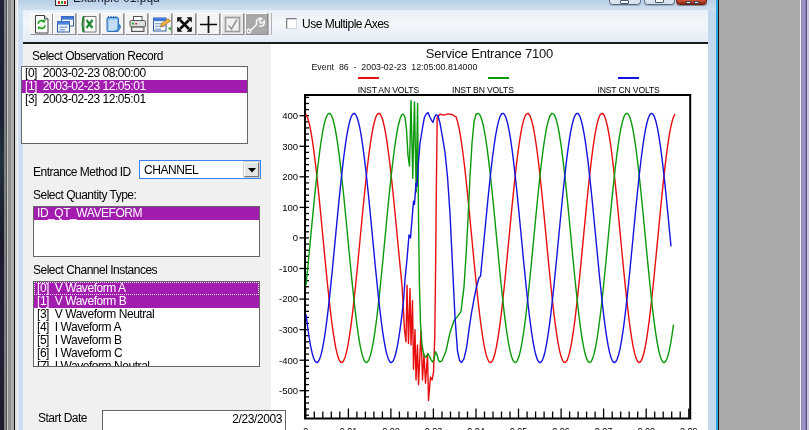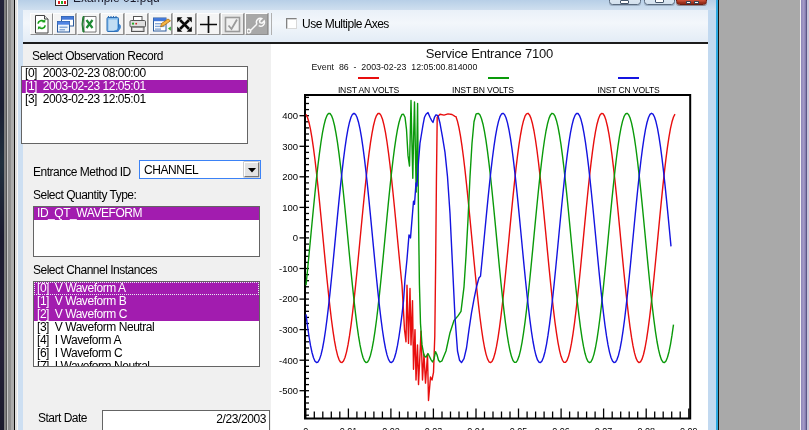--- a/index.html
+++ b/index.html
@@ -164,39 +164,39 @@
 
 <div class="lbl" style="left:33px;top:187.5px">Select Quantity Type:</div>
 <div class="listbox" style="left:33px;top:205.5px;width:227px;height:51px">
   <div class="li sel">ID_QT_WAVEFORM</div>
 </div>
 
 <div class="lbl" style="left:33px;top:262.5px">Select Channel Instances</div>
 <div class="listbox" style="left:33px;top:281px;width:227px;height:86px">
   <div class="li sel" style="outline:1px dotted #e8eef4;outline-offset:-1px">[0]&nbsp; V Waveform A</div>
   <div class="li sel">[1]&nbsp; V Waveform B</div>
-  <div class="li sel">[2]&nbsp; V Waveform C</div>
   <div class="li">[3]&nbsp; V Waveform Neutral</div>
   <div class="li">[4]&nbsp; I Waveform A</div>
+  <div class="li">[5]&nbsp; I Waveform B</div>
   <div class="li">[6]&nbsp; I Waveform C</div>
   <div class="li">[7]&nbsp; I Waveform Neutral</div>
 </div>
 
 <div class="lbl" style="left:38px;top:411px">Start Date</div>
-<div class="abs" style="left:102px;top:409.5px;width:168px;height:21px;background:#fff;border:1px solid #646464">
+<div class="abs" style="left:102px;top:409.5px;width:184px;height:21px;background:#fff;border:1px solid #646464">
   <div style="font-size:12px;letter-spacing:-0.4px;line-height:17px;text-align:right;padding-right:3px">2/23/2003</div>
 </div>
 
 <div class="abs" style="left:311.5px;top:45.5px;width:356px;text-align:center;font-size:13px;letter-spacing:-0.2px;color:#111">Service Entrance 7100</div>
 <div class="abs" style="left:311.5px;top:61.5px;width:356px;font-size:8.8px;color:#111">Event&nbsp; 86&nbsp; -&nbsp; 2003-02-23&nbsp; 12:05:00.814000</div>
 
 <div class="abs" style="left:357.5px;top:76.5px;width:21px;height:2.5px;background:#e80e0e"></div>
 <div class="abs" style="left:487.5px;top:76.5px;width:21px;height:2.5px;background:#0a9a0a"></div>
 <div class="abs" style="left:617.5px;top:76.5px;width:21px;height:2.5px;background:#1414e0"></div>
-<div class="abs" style="left:318px;top:84.5px;width:101px;text-align:center;font-size:8.6px;letter-spacing:-0.15px;color:#000">INST AN VOLTS</div>
+<div class="abs" style="left:318px;top:84.5px;width:101px;text-align:right;font-size:8.6px;letter-spacing:-0.15px;color:#000">INST AN VOLTS</div>
 <div class="abs" style="left:452px;top:84.5px;width:101px;text-align:left;font-size:8.6px;letter-spacing:-0.15px;color:#000">INST BN VOLTS</div>
 <div class="abs" style="left:578px;top:84.5px;width:101px;text-align:center;font-size:8.6px;letter-spacing:-0.15px;color:#000">INST CN VOLTS</div>
 
 <svg style="position:absolute;left:278px;top:90px" width="431" height="340" viewBox="278 90 431 340">
 <g stroke="#000" stroke-width="1.3" fill="none">
       <line x1="299.5" y1="115.7" x2="309" y2="115.7"></line>
 <line x1="299.5" y1="146.3" x2="309" y2="146.3"></line>
 <line x1="299.5" y1="176.8" x2="309" y2="176.8"></line>
 <line x1="299.5" y1="207.4" x2="309" y2="207.4"></line>
 <line x1="299.5" y1="237.9" x2="309" y2="237.9"></line>

